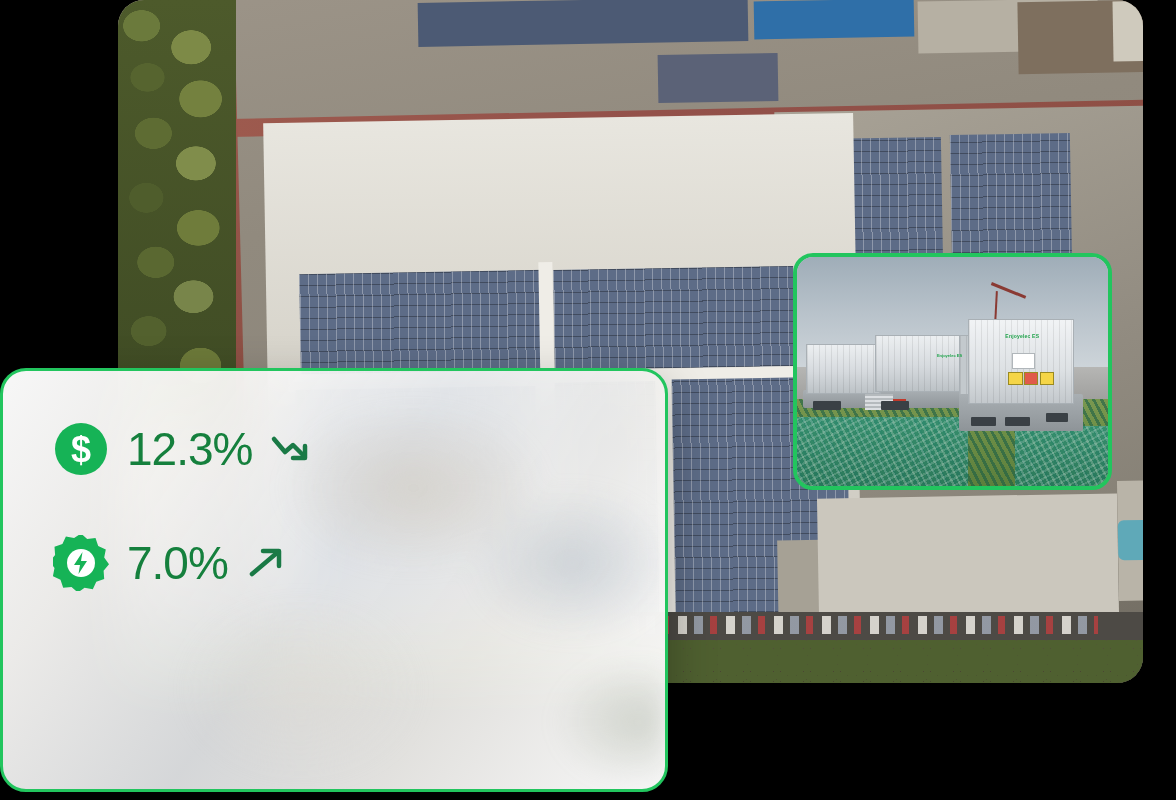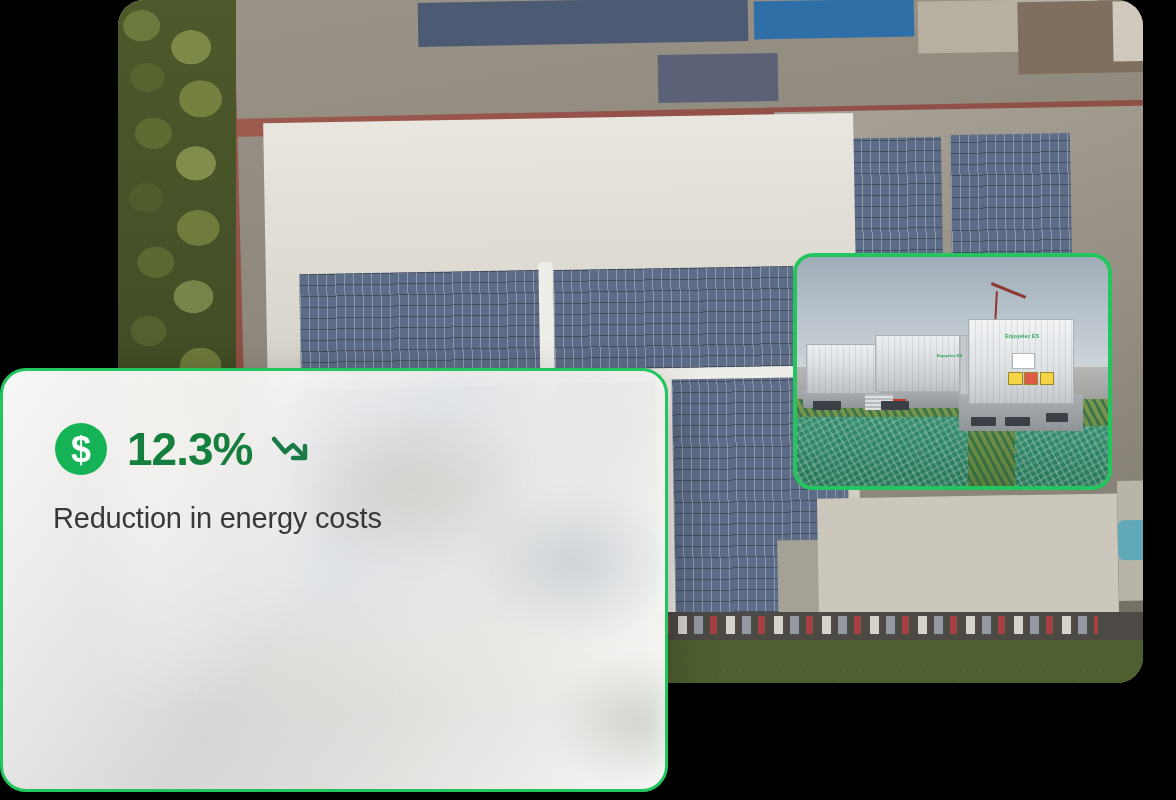--- a/index.html
+++ b/index.html
@@ -307,21 +307,21 @@
     align-items: center;
     gap: 18px;
   }
   .stat-block + .stat-block { margin-top: 58px; }
 
   .stat-icon { width: 56px; height: 56px; flex: 0 0 56px; position: relative; }
 
   .stat-value {
     font-family: "Liberation Sans", sans-serif;
     font-size: 46px;
-    font-weight: bold;
+    font-weight: normal;
     color: #15803d;
     letter-spacing: -1px;
     line-height: 1;
     white-space: nowrap;
   }
   .trend { width: 42px; height: 34px; flex: 0 0 42px; }
 
   .stat-label {
     margin-top: 20px;
     font-family: "Liberation Sans", sans-serif;
@@ -424,20 +424,35 @@
           </svg>
         </span>
         <span class="stat-value">12.3%</span>
         <span class="trend">
           <svg viewBox="0 0 42 34" width="42" height="34" aria-hidden="true">
             <polyline points="4,7 15,20 23,13 34,24" fill="none" stroke="#1a7a46" stroke-width="4.5" stroke-linecap="round" stroke-linejoin="round"></polyline>
             <polyline points="23,26 35,26 35,14" fill="none" stroke="#1a7a46" stroke-width="4.5" stroke-linecap="round" stroke-linejoin="round"></polyline>
           </svg>
         </span>
       </div>
-      <div class="stat-label">Reduction in energy costs</div>
     </div>
 
     <div class="stat-block">
+      <div class="stat-row">
+        <span class="stat-icon">
+          <svg viewBox="0 0 56 56" width="56" height="56" aria-hidden="true">
+            <path fill="#16b356" d="M28 1.5 34.2 7.0 42.5 6.0 45.2 13.9 52.8 17.4 51.2 25.6 56 32.3 50.6 38.7 51.2 47.0 43.3 49.7 39.8 57.3 31.6 55.7 24.9 60.5 18.5 55.1 10.2 55.7 7.5 47.8 -0.1 44.3 1.5 36.1 -3.3 29.4 2.1 23.0 1.5 14.7 9.4 12.0 12.9 4.4 21.1 6.0Z" transform="translate(0,-3) scale(1)"></path>
+            <circle cx="28" cy="28" r="14" fill="#ffffff"></circle>
+            <polygon points="29.5,17 21,30 27,30 25.5,39 34,26 28,26" fill="#16b356"></polygon>
+          </svg>
+        </span>
+        <span class="stat-value">7.0%</span>
+        <span class="trend">
+          <svg viewBox="0 0 42 34" width="42" height="34" aria-hidden="true">
+            <line x1="6" y1="28" x2="32" y2="6" stroke="#1a7a46" stroke-width="4.5" stroke-linecap="round"></line>
+            <polyline points="17,5 33,5 33,20" fill="none" stroke="#1a7a46" stroke-width="4.5" stroke-linecap="round" stroke-linejoin="round"></polyline>
+          </svg>
+        </span>
+      </div>
     </div>
 
   </div>
 </div>
 
 </body></html>

